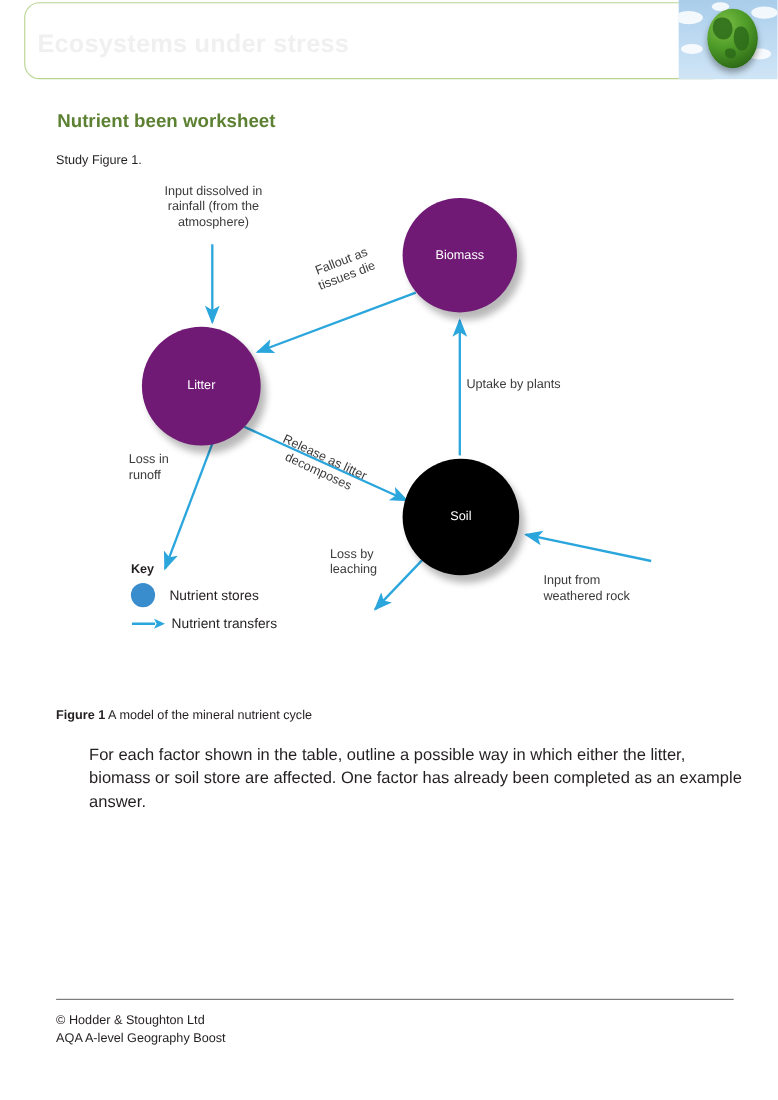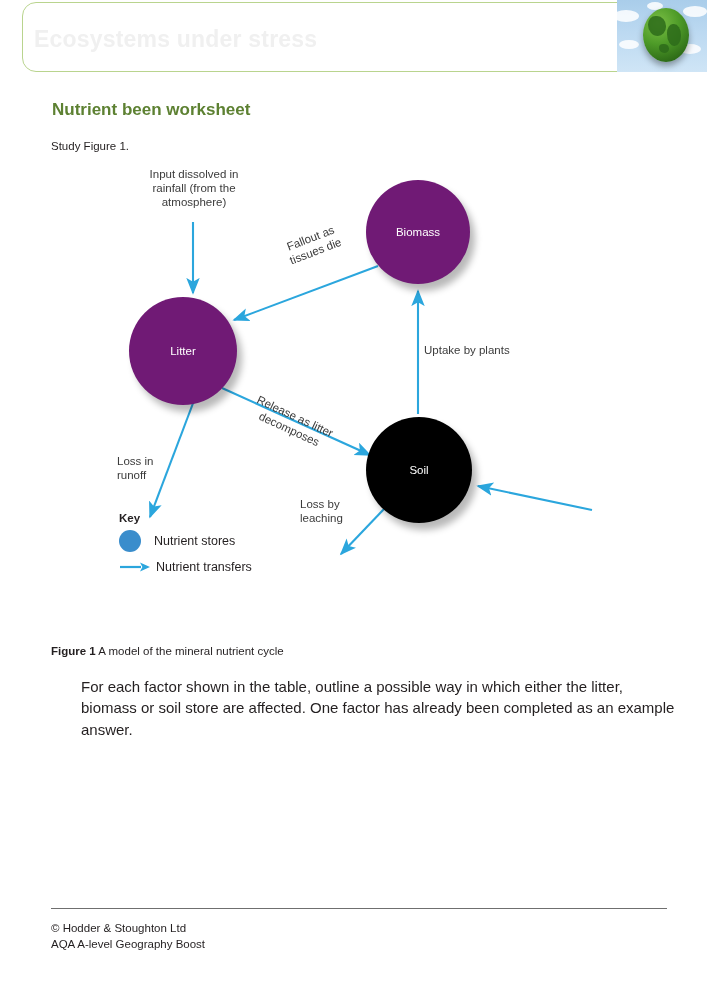--- a/index.html
+++ b/index.html
@@ -139,26 +139,28 @@
 atmosphere)</div>
 
   <div class="lbl rot" style="left:252px;top:98px;width:120px;transform:rotate(-21deg);">Fallout as
 tissues die</div>
 
   <div class="lbl rot" style="left:240px;top:228px;width:128px;transform:rotate(25deg);">Release as litter
 decomposes</div>
 
   <div class="lbl left" style="left:424px;top:188px;width:160px;">Uptake by plants</div>
 
-  <div class="lbl left" style="left:117px;top:256px;width:80px;margin-top:43px;">Loss in
+  <div class="lbl left" style="left:117px;top:256px;width:80px;">Loss in
 runoff</div>
 
   <div class="lbl left" style="left:300px;top:342px;width:90px;">Loss by
 leaching</div>
 
+  <div class="lbl left" style="left:494px;top:366px;width:130px;">Input from
+weathered rock</div>
 </div>
 
 <div class="key-wrap">
   <div class="key-title">Key</div>
 
   <div class="key-row">
     <div class="key-swatch" style="background:#3a8dcc;"></div>
     <span class="key-text">Nutrient stores</span>
   </div>
 

